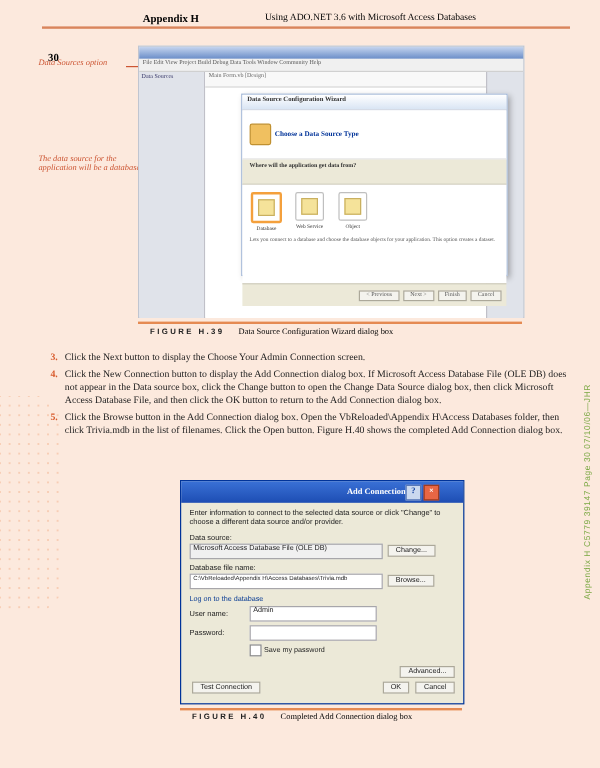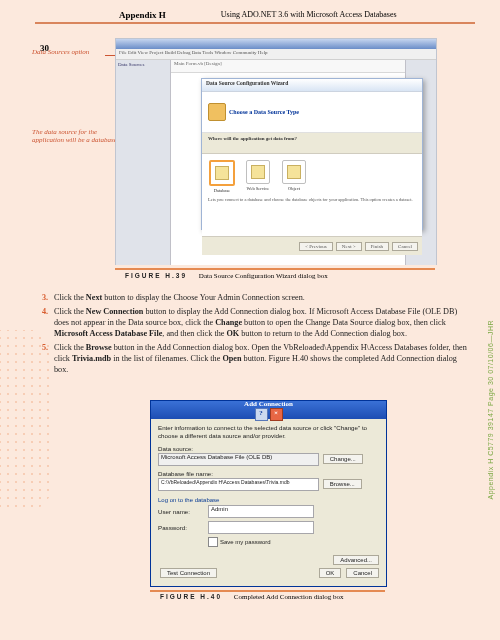--- a/index.html
+++ b/index.html
@@ -86,33 +86,33 @@
   .callout2-line { position:absolute; top:132px; left:130px; width:170px; height:1px; background:#cc5533;}
 
   .fig1-bar { position:absolute; top:268px; left:115px; width:320px; height:2px; background:#e58a52;}
   .fig1-cap { position:absolute; top:272px; left:125px; font-size:7px;}
   .fig-label { letter-spacing:2px; color:#222; margin-right:10px; font-family: Arial,sans-serif; font-weight:bold; font-size:6.5px;}
 
   .instructions { position:absolute; top:292px; left:42px; right:28px; font-size:8.2px; line-height:1.35; color:#222;}
   .step { display:flex; margin-bottom:3px;}
   .step-num { color:#d85c2e; font-weight:bold; width:12px; flex-shrink:0;}
   .step-txt { flex:1;}
-  .bold { font-weight:bold;}
+  .bold { font-weight:normal;}
 
   
   .shot2-wrap {
     position: absolute;
     top: 400px;
     left: 150px;
     width: 235px;
     height: 185px;
     background: #ece9d8;
     border: 1px solid #003399;
   }
-  .dlg-title { height:14px; background:linear-gradient(#3a71d6,#1d4db3); color:#fff; font-size:7px; font-weight:bold; padding:2px 9px; display:flex; justify-content:center; align-items:center;flex-direction:column;}
+  .dlg-title { height:14px; background:linear-gradient(#3a71d6,#1d4db3); color:#fff; font-size:7px; font-weight:bold; padding:2px 20px; display:flex; justify-content:flex-end; align-items:center;}
   .dlg-x { width:11px;height:11px;background:#e86644;border:1px solid #a03c20;color:#fff;font-size:7px;line-height:9px;text-align:center;}
   .dlg-q { width:11px;height:11px;background:#cbd9ef;border:1px solid #5878b8;color:#003399;font-size:7px;line-height:9px;text-align:center;margin-right:1px;}
   .dlg-body { padding:5px 7px; font-size:6.2px; font-family:Tahoma,Arial,sans-serif; color:#222;}
   .dlg-hint { margin-bottom:5px; line-height:1.25;}
   .dlg-lbl { margin-bottom:1px; margin-top:4px;}
   .dlg-input { width:155px; height:11px; background:#fff; border:1px solid #a7a6aa; font-size:6px; padding:0 2px; display:inline-block; vertical-align:middle;}
   .dlg-input.gray { background:#f0f0f0;}
   .dlg-btn { display:inline-block; font-size:6px; padding:1px 6px; background:#f4f3ee; border:1px solid #aca899; vertical-align:middle; margin-left:2px;}
   .dlg-sec { color:#0a3c94; font-size:6px; margin-top:6px; margin-bottom:2px;}
   .dlg-grid { display:grid; grid-template-columns:50px 1fr; row-gap:3px; align-items:center;}

